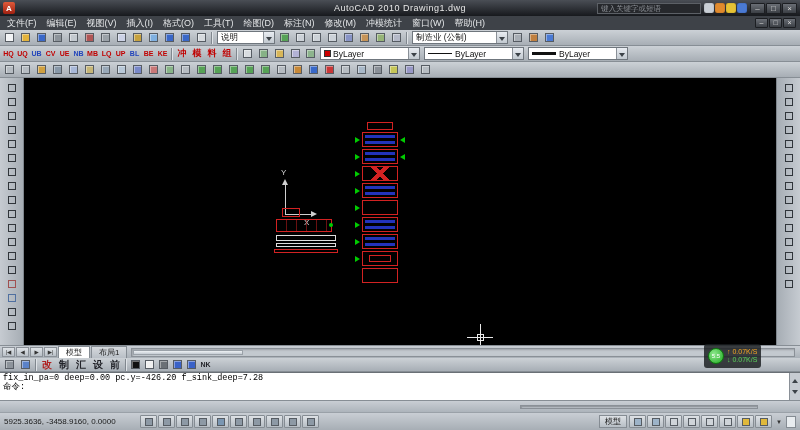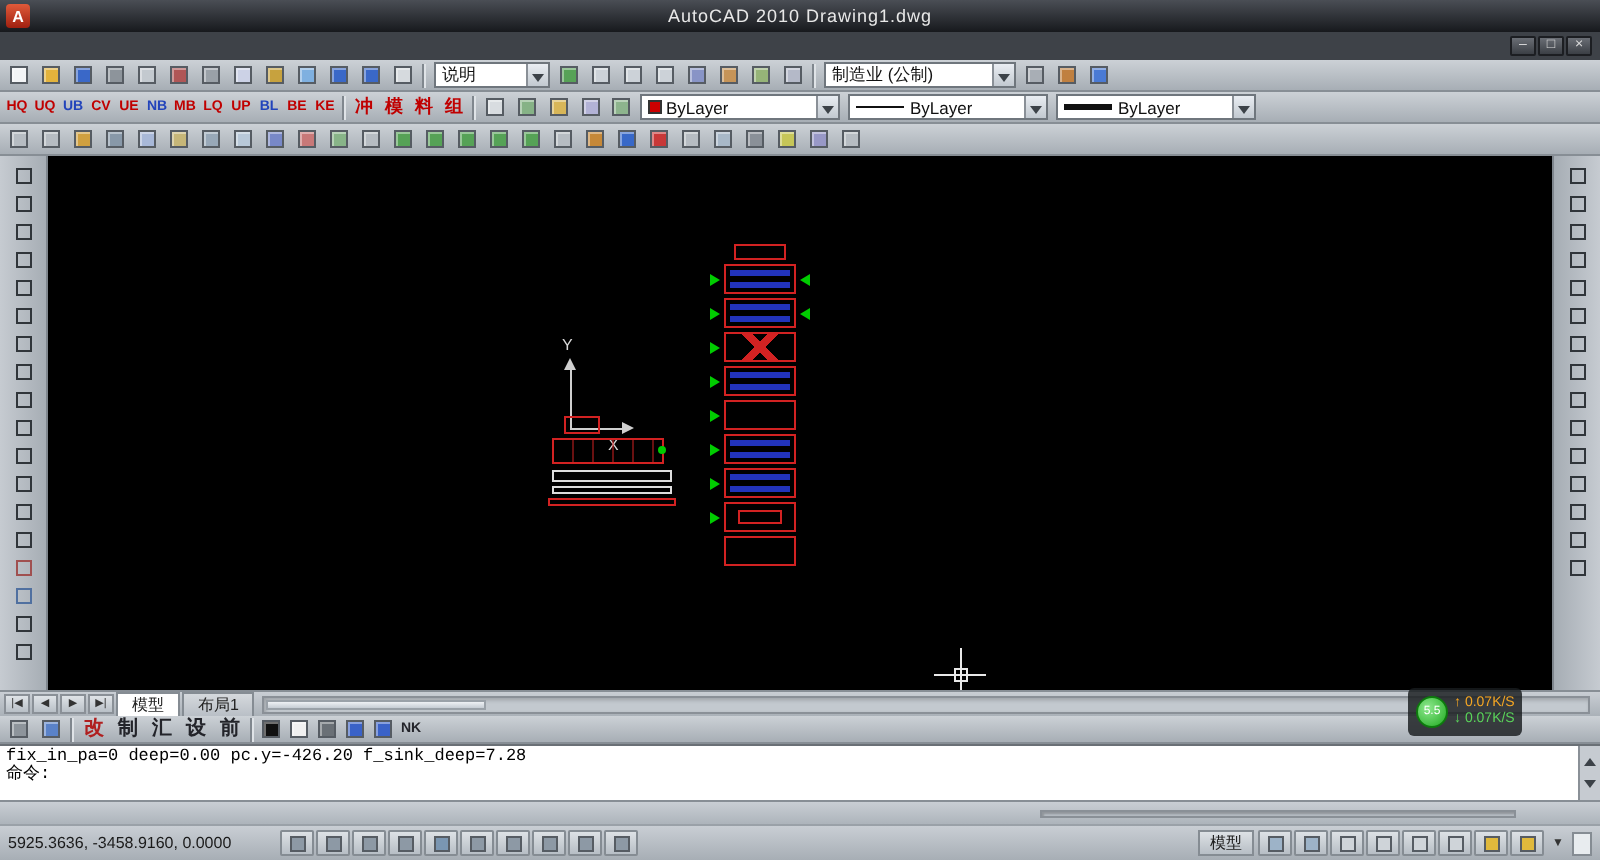--- a/index.html
+++ b/index.html
@@ -117,23 +117,51 @@
   .sline.down{color:#5ad45a;}
 </style>
 </head>
 <body>
 
 <div class="app">
 
   <div class="titlebar">
     <div class="appicon">A</div>
     <div class="title">AutoCAD 2010  Drawing1.dwg</div>
+    <div class="tb-right">
+      <input class="searchbox" placeholder="键入关键字或短语" style="">
+      <span class="grp">
+          <span class="ticon" style="--c: #c9cfd6;"></span>
+          <span class="ticon" style="--c: #e08a2d;"></span>
+          <span class="ticon" style="--c: #e6c235;"></span>
+          <span class="ticon" style="--c: #4a7ad4;"></span>
+        </span>
+      <span class="grp">
+          <span class="wbtn">–</span>
+          <span class="wbtn">□</span>
+          <span class="wbtn">×</span>
+        </span>
+    </div>
   </div>
 
   <div class="menubar">
+    <div class="menus">
+        <span class="menu-item">文件(F)</span>
+        <span class="menu-item">编辑(E)</span>
+        <span class="menu-item">视图(V)</span>
+        <span class="menu-item">插入(I)</span>
+        <span class="menu-item">格式(O)</span>
+        <span class="menu-item">工具(T)</span>
+        <span class="menu-item">绘图(D)</span>
+        <span class="menu-item">标注(N)</span>
+        <span class="menu-item">修改(M)</span>
+        <span class="menu-item">冲模统计</span>
+        <span class="menu-item">窗口(W)</span>
+        <span class="menu-item">帮助(H)</span>
+      </div>
     <div class="mdibtns">
         <span class="wbtn">–</span>
         <span class="wbtn">□</span>
         <span class="wbtn">×</span>
       </div>
   </div>
 
   <div class="tb tb1">
     <span class="grp">
         <span class="tbi" style="--c: #f2f4f6;">

